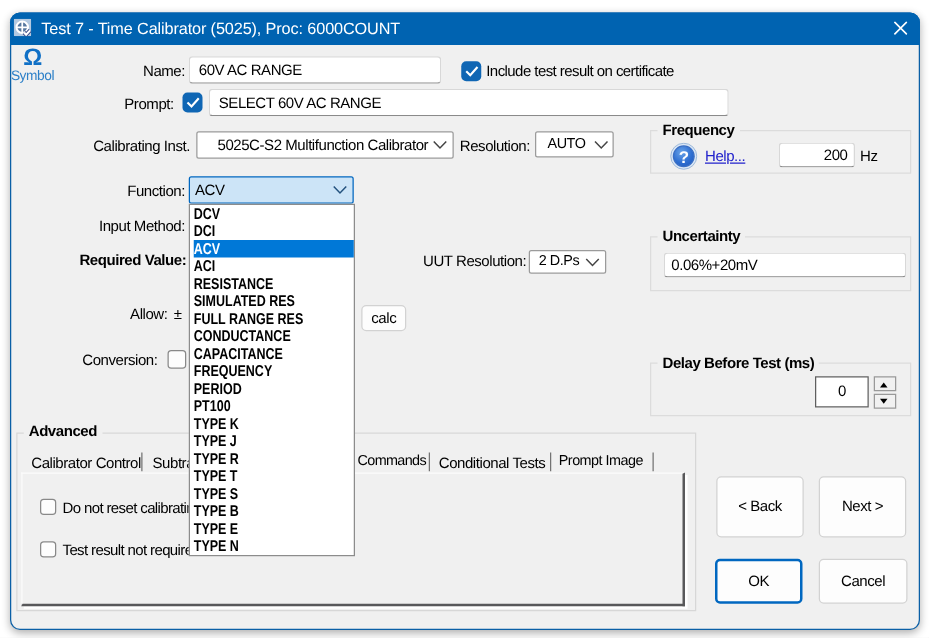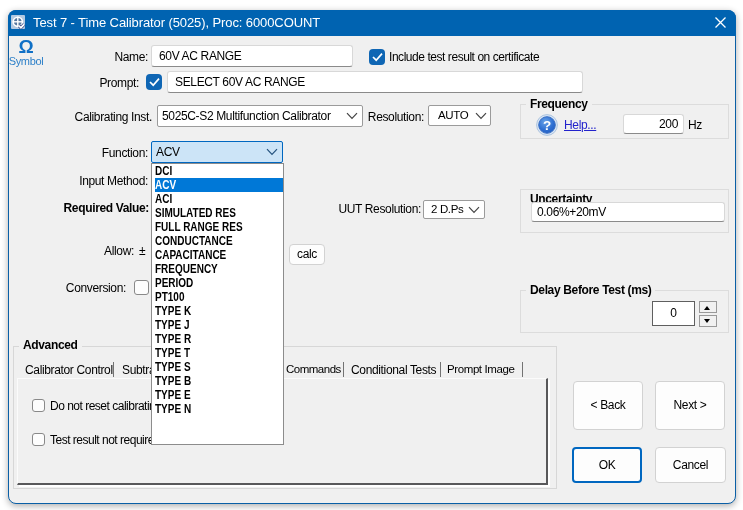--- a/index.html
+++ b/index.html
@@ -61,21 +61,21 @@
 
 <div class="lbl b" style="right:604px; top:76px;">Prompt:</div>
 <div class="chk" style="left:146px; top:74px;">
   <svg width="13" height="12" viewBox="0 0 13 12">
       <path d="M2 6 l3.2 3.2 L11 2.6" fill="none" stroke="#fff" stroke-width="1.7"></path>
     </svg>
 </div>
 <div class="field b" style="left:167px; top:71px; width:416px; height:22px; line-height:20px; padding-left:7px;">SELECT 60V AC RANGE</div>
 
 <div class="lbl b" style="right:591px; top:110px;">Calibrating Inst.</div>
-<div class="combo b" style="left:157px; top:105px; width:206px; height:22px; line-height:20px; padding-left:4px;">5025C-S2 Multifunction Calibrator</div>
+<div class="combo b" style="left:157px; top:105px; width:206px; height:22px; line-height:20px; padding-left:16px;">5025C-S2 Multifunction Calibrator</div>
 <svg class="chev" style="left:346px; top:112px;" width="12" height="8">
     <path d="M1 1.2 L6 6.4 L11 1.2" fill="none" stroke="#444" stroke-width="1.2"></path>
   </svg>
 <div class="lbl" style="right:319px; top:110px;">Resolution:</div>
 <div class="combo" style="left:428px; top:105px; width:63px; height:21px; line-height:19px; padding-left:9px; font-size:11.5px;">AUTO</div>
 <svg class="chev" style="left:475px; top:112px;" width="12" height="8">
     <path d="M1 1.2 L6 6.4 L11 1.2" fill="none" stroke="#444" stroke-width="1.2"></path>
   </svg>
 
 <div class="lbl b" style="right:595px; top:146px;">Function:</div>
@@ -111,21 +111,21 @@
     </defs>
   <circle cx="11" cy="11" r="10.4" fill="#dbe7f5" stroke="#9db9d9" stroke-width="0.8"></circle>
   <circle cx="11" cy="11" r="8.3" fill="url(#hg)" stroke="#3a6fc4" stroke-width="1"></circle>
   <text x="11" y="16" text-anchor="middle" font-family="Liberation Sans" font-size="13.5" font-weight="bold" fill="#fff">?</text>
 </svg>
 <div class="lbl" style="left:564px; top:118px; font-size:12px; color:#2222cc; text-decoration:underline;">Help...</div>
 <div class="field" style="left:623px; top:114px; width:61px; height:20px; line-height:18px; padding-right:5px; text-align:right;">200</div>
 <div class="lbl b" style="left:688px; top:118px;">Hz</div>
 
 <div class="grp" style="left:520px; top:189px; width:209px; height:44px;"></div>
-<div class="grplbl" style="left:526px; top:192px;text-align:right;">Uncertainty</div>
+<div class="grplbl" style="left:526px; top:182px;text-align:right;">Uncertainty</div>
 <div class="field" style="left:531px; top:202px; width:194px; height:20px; line-height:18px; padding-left:5px;">0.06%+20mV</div>
 
 <div class="grp" style="left:520px; top:290px; width:209px; height:43px;"></div>
 <div class="grplbl" style="left:526px; top:283px;">Delay Before Test (ms)</div>
 <div class="field" style="left:652px; top:301px; width:43px; height:25px; line-height:23px; text-align:center; border:1px solid #5f5f5f; border-radius:0;">0</div>
 <div class="abs" style="left:699px; top:301px; width:18px; height:12px; background:#f1f1f1; border:1px solid #999;">
   <div style="position:absolute; left:4px; top:3.5px; width:0; height:0; border-left:3.5px solid transparent; border-right:3.5px solid transparent; border-bottom:4px solid #000;"></div>
 </div>
 <div class="abs" style="left:699px; top:314.5px; width:18px; height:12px; background:#f1f1f1; border:1px solid #999;">
   <div style="position:absolute; left:4px; top:3.5px; width:0; height:0; border-left:3.5px solid transparent; border-right:3.5px solid transparent; border-top:4px solid #000;"></div>
@@ -149,23 +149,25 @@
   border-right:2px solid #58585a; border-bottom:2px solid #58585a;
   box-shadow:2px 2px 0 #ffffff;"></div>
 
 <div class="uchk" style="left:32px; top:399px; width:13px; height:13px;"></div>
 <div class="lbl" style="left:50px; top:399px; letter-spacing:-0.5px;">Do not reset calibrating instrument</div>
 <div class="uchk" style="left:32px; top:433px; width:13px; height:13px;"></div>
 <div class="lbl" style="left:50px; top:433px; letter-spacing:-0.5px;">Test result not required</div>
 
 <div class="abs" style="left:151px; top:163px; width:133px; height:282px; background:#ffffff; border:1px solid #8c8c8c; z-index:50;">
   <div class="litems" style="font-size:12.5px; font-weight:bold; letter-spacing:0; line-height:14px; padding-left:3px; color:#000;">
+    <div><span>DCV</span></div>
     <div><span>DCI</span></div>
     <div style="background:#0078d7; color:#fff;"><span>ACV</span></div>
     <div><span>ACI</span></div>
+    <div><span>RESISTANCE</span></div>
     <div><span>SIMULATED RES</span></div>
     <div><span>FULL RANGE RES</span></div>
     <div><span>CONDUCTANCE</span></div>
     <div><span>CAPACITANCE</span></div>
     <div><span>FREQUENCY</span></div>
     <div><span>PERIOD</span></div>
     <div><span>PT100</span></div>
     <div><span>TYPE K</span></div>
     <div><span>TYPE J</span></div>
     <div><span>TYPE R</span></div>

